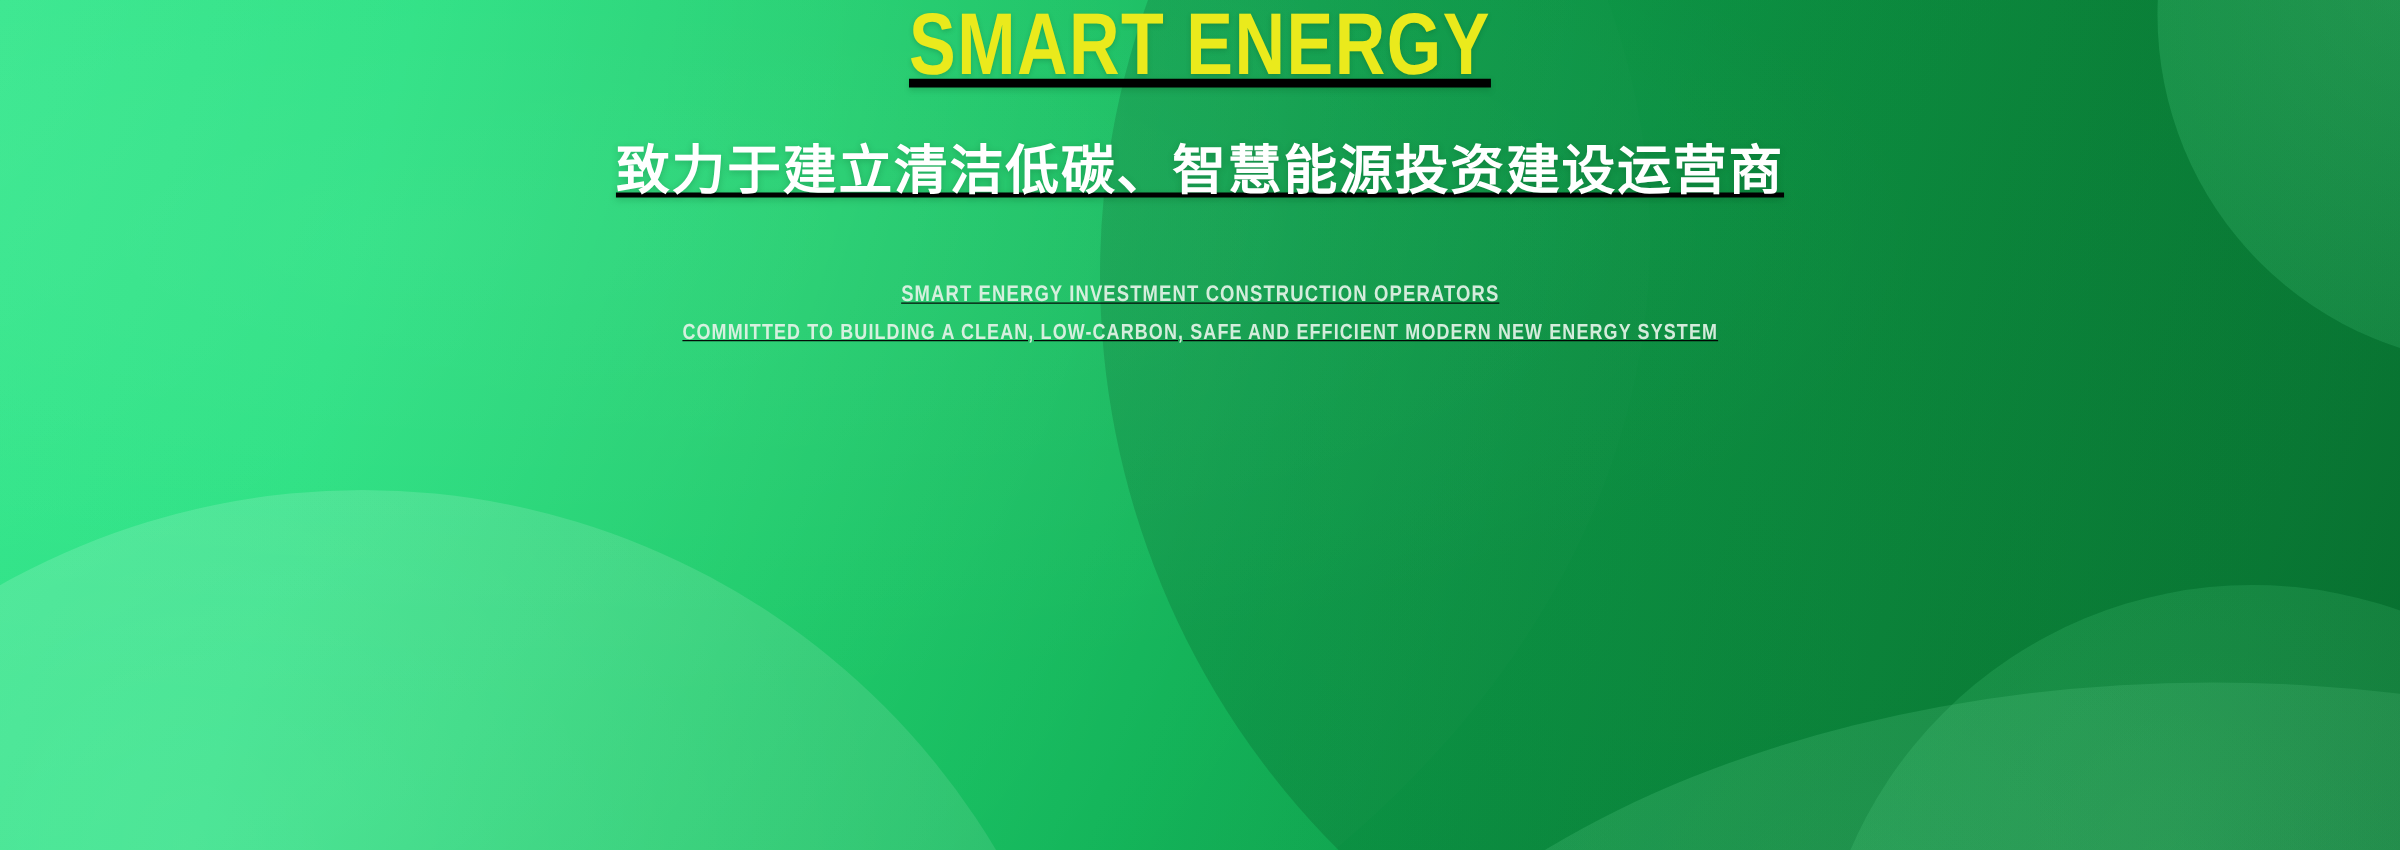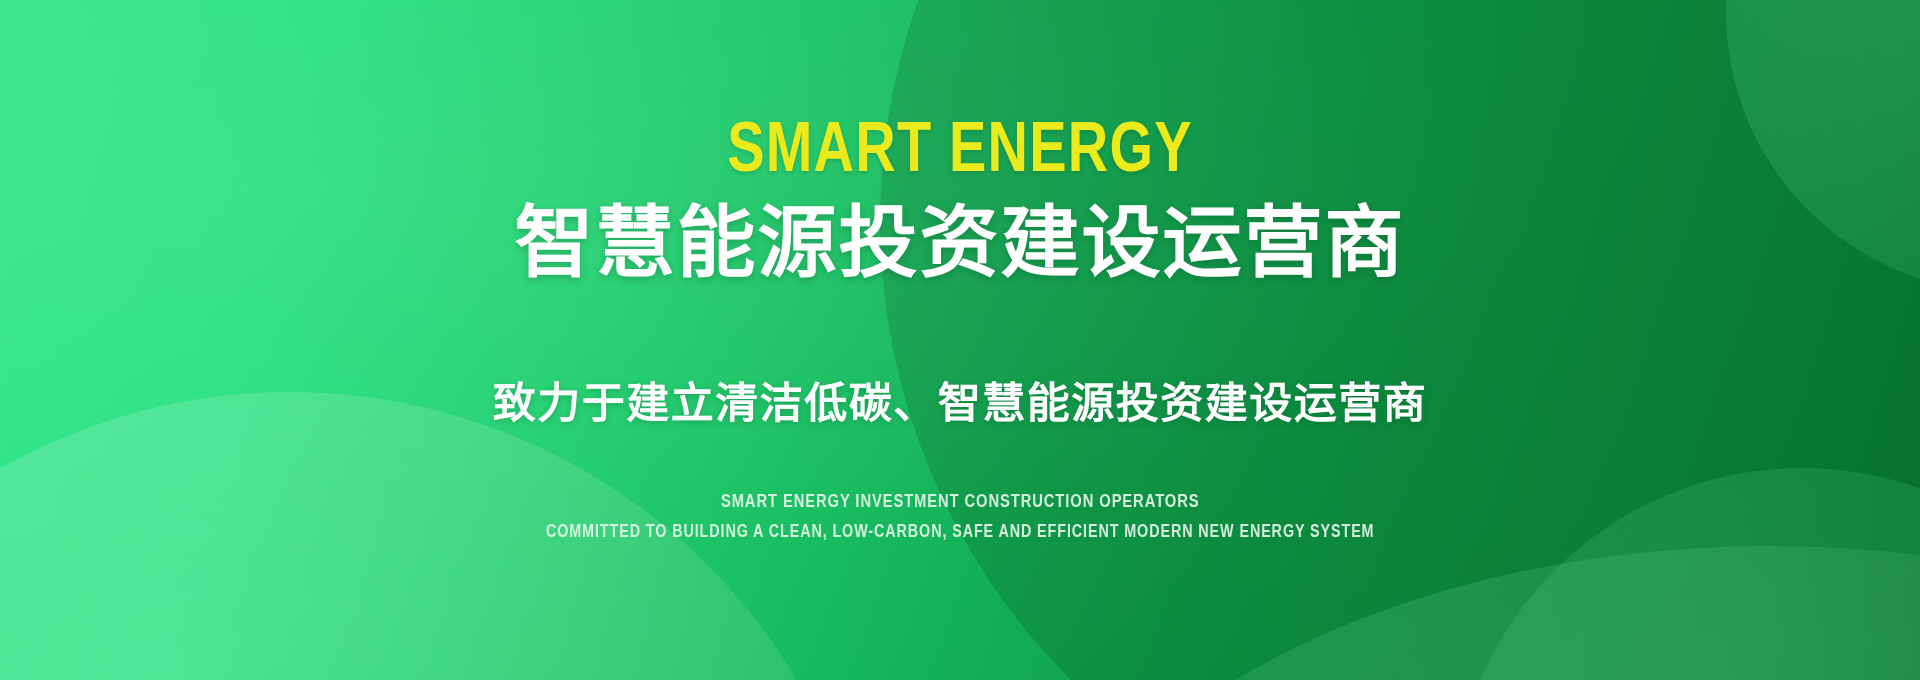--- a/index.html
+++ b/index.html
@@ -128,22 +128,22 @@
   }
 
   
   .content {
     position: absolute;
     inset: 0;
     display: flex;
     flex-direction: column;
     align-items: center;
     justify-content: flex-start;
-    padding-top: 112px;
     box-sizing: border-box;
+    text-decoration: underline;
   }
 
   .eyebrow-en {
     color: #eaea1c;
     font-size: 70px;
     line-height: 1;
     font-weight: 700;
     letter-spacing: 1.5px;
     transform: scaleX(0.80);
     transform-origin: center;
@@ -208,21 +208,20 @@
     <div class="blob blob-d"></div>
     <div class="blob blob-e"></div>
     <div class="blob blob-f"></div>
   </div>
   <div class="vignette"></div>
 
   <div class="content">
 
     <div class="eyebrow-en">SMART ENERGY</div>
 
-    <h1 class="headline-cn">智慧能源投资建设运营商</h1>
 
     <h2 class="subhead-cn">致力于建立清洁低碳、智慧能源投资建设运营商</h2>
 
     <div class="tagline-en">
       <span class="line1">SMART ENERGY INVESTMENT CONSTRUCTION OPERATORS</span>
       <span class="line2">COMMITTED TO BUILDING A CLEAN, LOW-CARBON, SAFE AND EFFICIENT MODERN NEW ENERGY SYSTEM</span>
     </div>
 
   </div>
 </div>

